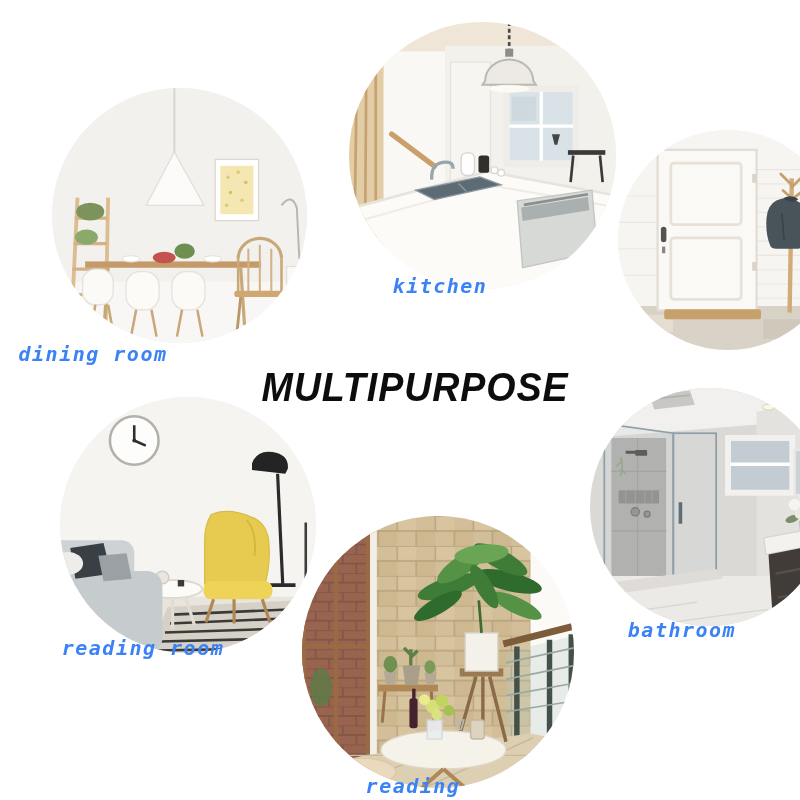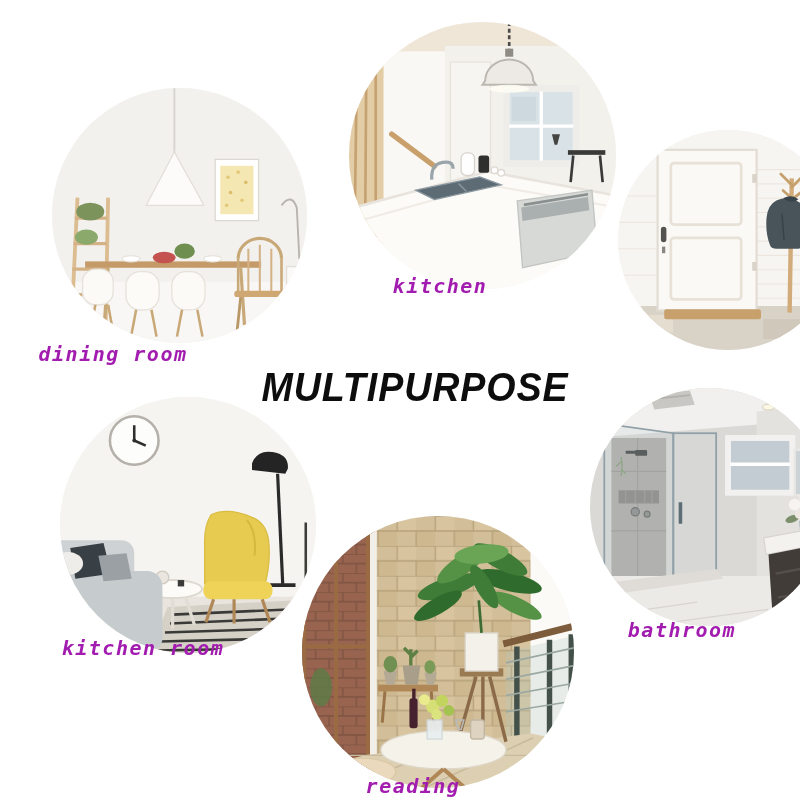--- a/index.html
+++ b/index.html
@@ -3,32 +3,32 @@
 <meta charset="utf-8">
 <style>
   html,body{margin:0;padding:0;}
   body{width:800px;height:800px;background:#ffffff;position:relative;overflow:hidden;
        font-family:"Liberation Sans",sans-serif;}
   .poster{position:absolute;inset:0;}
   .photo{position:absolute;border-radius:50%;overflow:hidden;background:#f5f4f2;}
   .photo svg{width:100%;height:100%;display:block;}
   .room-label{position:absolute;font-family:"DejaVu Sans Mono",monospace;
        font-style:italic;font-weight:700;font-size:20px;letter-spacing:1.5px;
-       color:#a21caf;text-align:center;white-space:nowrap;}
+       color:#3b82f6;text-align:center;white-space:nowrap;}
   .title{position:absolute;margin:0;font-family:"Liberation Sans",sans-serif;
        font-style:italic;font-weight:700;font-size:40px;letter-spacing:1px;
        color:#0d0d0d;text-align:center;transform:scaleX(0.94);transform-origin:center;}
   
   .ph-dining  {left:12px;  top:72px;  width:255px;height:255px;}
   .ph-kitchen {left:309px; top:6px;   width:267px;height:267px;}
   .ph-door    {left:578px; top:114px; width:220px;height:220px;}
   .ph-reading {left:20px;  top:381px; width:256px;height:256px;}
   .ph-bath    {left:550px; top:372px; width:238px;height:238px;}
   .ph-balcony {left:262px; top:500px; width:272px;height:272px;}
-  .lb-dining  {left:23px;  top:342px; width:180px;}
+  .lb-dining  {left:3px;  top:342px; width:180px;}
   .lb-kitchen {left:360px; top:274px; width:160px;}
   .lb-door    {left:590px; top:343px; width:180px;}
   .lb-reading {left:53px;  top:636px; width:180px;}
   .lb-bath    {left:592px; top:618px; width:180px;font-style:italic;}
   .lb-balcony {left:323px; top:774px; width:180px;}
   .title{left:215px;top:366px;width:400px;line-height:42px;}
 </style>
 </head>
 <body>
 
@@ -245,21 +245,21 @@
       </g>
       <g>
         <rect x="-20" y="112" width="78" height="36" rx="10" fill="#ced2d4"></rect>
         <rect x="-20" y="136" width="100" height="64" rx="12" fill="#c6cbcd"></rect>
         <polygon points="8,118 34,114 40,138 12,142" fill="#394045"></polygon>
         <polygon points="30,124 52,122 56,142 34,144" fill="#9aa0a3"></polygon>
         <ellipse cx="6" cy="130" rx="12" ry="9" fill="#efedea"></ellipse>
       </g>
     </svg>
   </figure>
-  <div class="room-label lb-reading">kitchen room</div>
+  <div class="room-label lb-reading">reading room</div>
 
   <figure class="photo ph-bath" aria-label="glass walk-in shower with grey tile, window, marble floor and dark vanity with flowers">
     <svg viewBox="0 0 200 200">
       <rect width="200" height="200" fill="#dbd9d6"></rect>
       <polygon points="0,0 200,0 200,26 0,42" fill="#f1f0ee"></polygon>
       <polygon points="140,20 200,10 200,200 140,200" fill="#e4e2df"></polygon>
       <g>
         <polygon points="50,6 84,2 88,14 54,18" fill="#c9c7c3"></polygon>
         <line x1="56" y1="9" x2="84" y2="6" stroke="#b3b1ad" stroke-width="1.5"></line>
         <ellipse cx="150" cy="16" rx="5" ry="2.5" fill="#fdf8e3" stroke="#d9d4c2"></ellipse>

